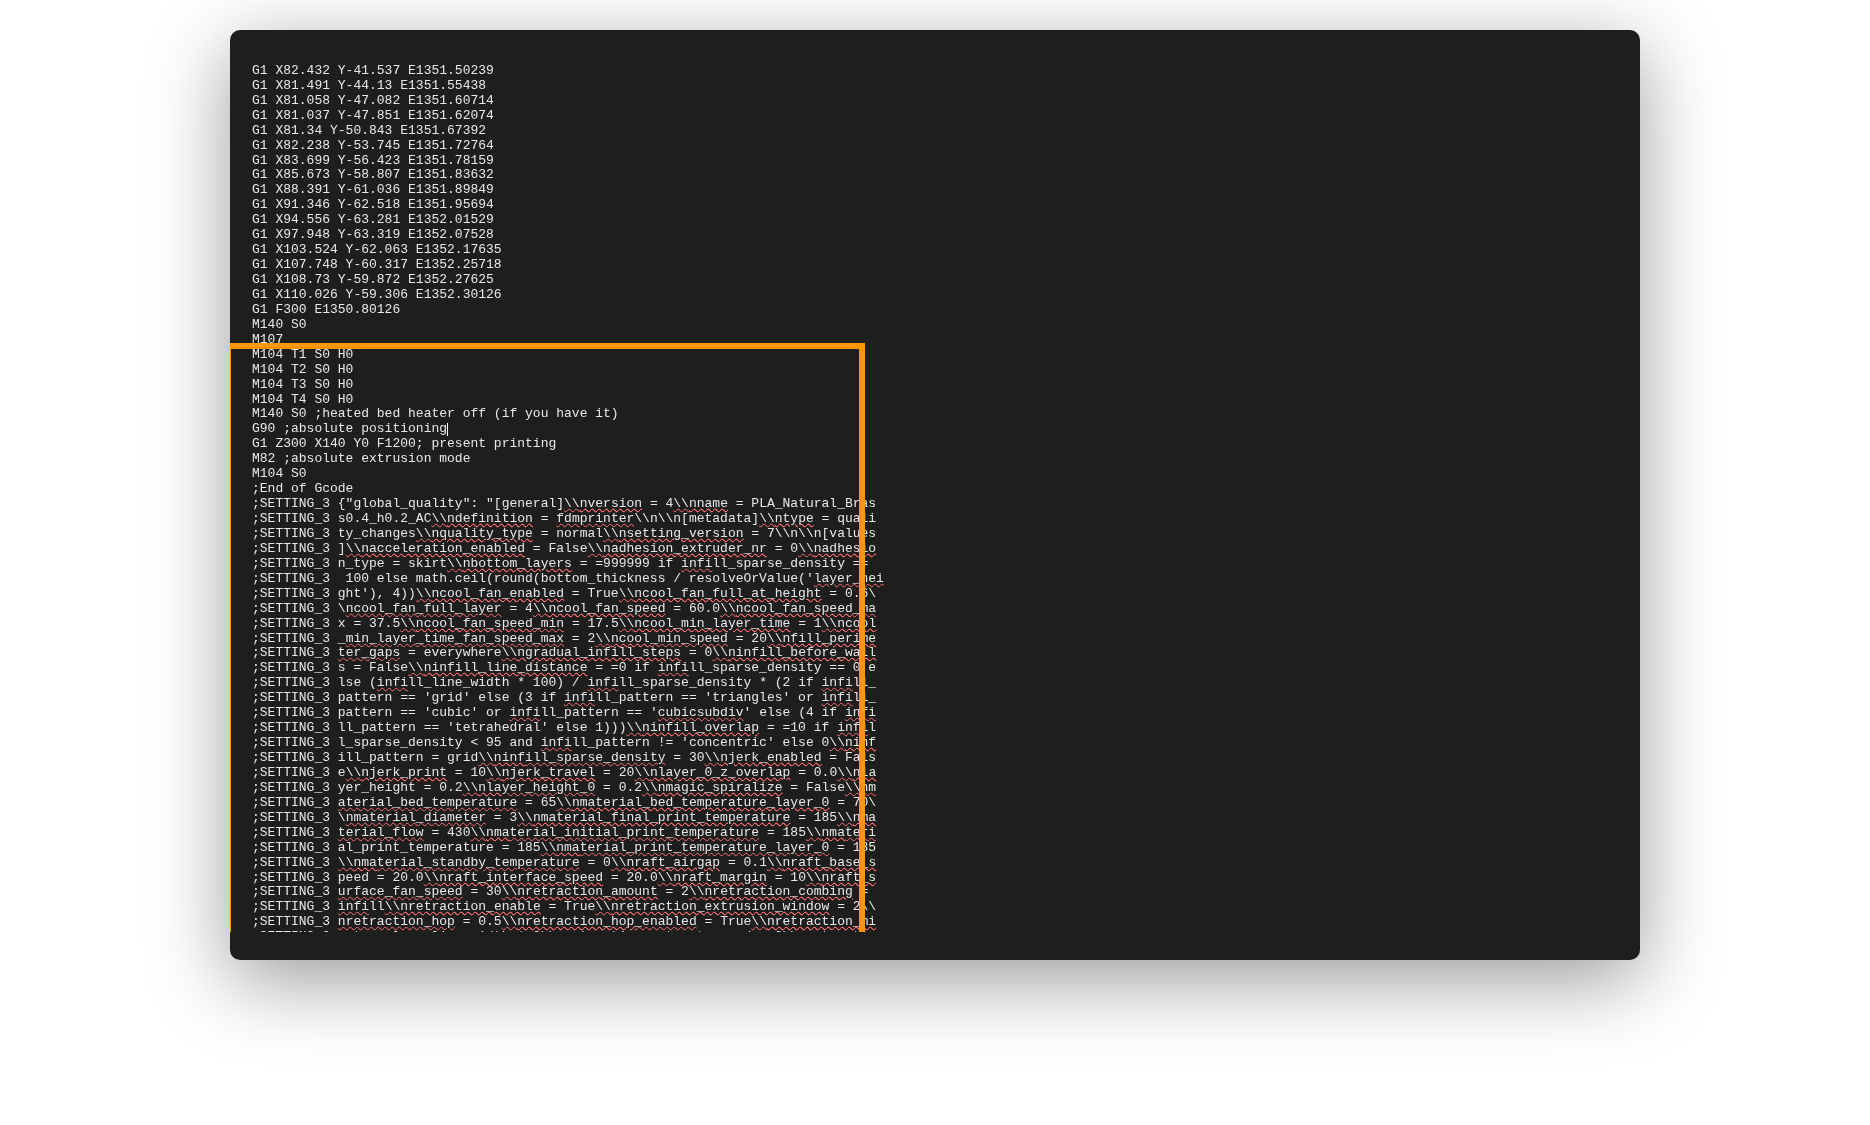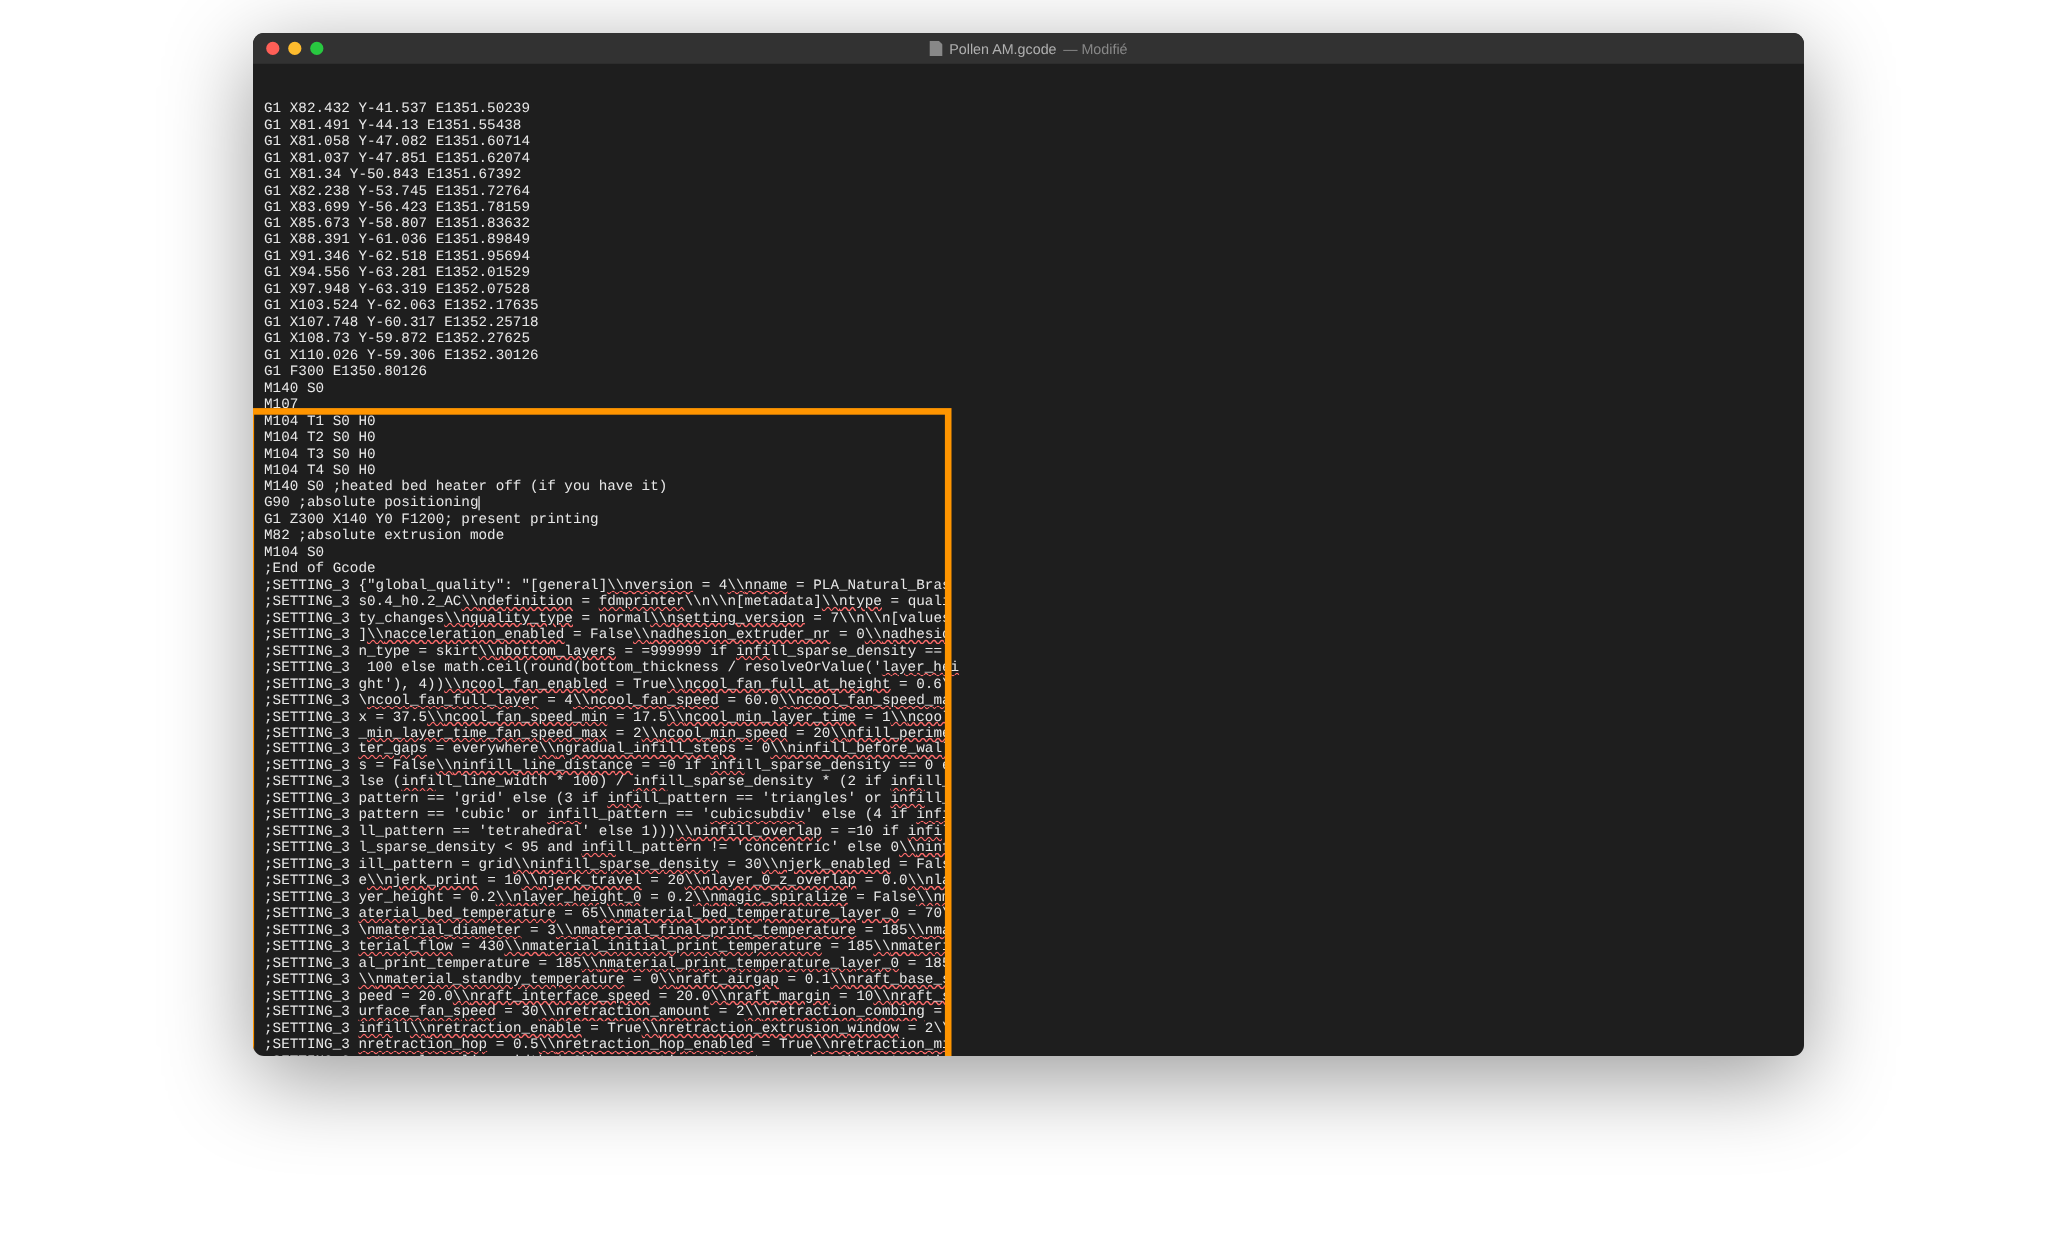--- a/index.html
+++ b/index.html
@@ -89,20 +89,21 @@
       color: #e8e8e8;
       font-family: "SF Mono", Monaco, "Courier New", monospace;
       white-space: pre;
       overflow: hidden;
       position: relative;
       height: calc(100% - 28px);
     }
     
     .code-line {
       display: block;
+      margin-left: 12px;
     }
     
     .underlined {
       text-decoration: underline;
       text-decoration-color: #ff6b6b;
       text-decoration-style: wavy;
       text-decoration-thickness: 1px;
     }
     
     .highlight-box {
@@ -123,32 +124,20 @@
       background: #fff;
       vertical-align: text-bottom;
     }
   </style>
 </head>
 <body>
 
 <div class="window-shadow">
   <div class="window">
 
-    <div class="titlebar">
-      <div class="traffic-lights">
-        <div class="traffic-light red"></div>
-        <div class="traffic-light yellow"></div>
-        <div class="traffic-light green"></div>
-      </div>
-      <div class="title">
-        <span class="doc-icon"></span>
-        <span>Pollen AM.gcode</span>
-        <span class="modified">— Modifié</span>
-      </div>
-    </div>
 
     <div class="editor">
       <div id="code-content"><span class="code-line">G1 X82.432 Y-41.537 E1351.50239</span><span class="code-line">G1 X81.491 Y-44.13 E1351.55438</span><span class="code-line">G1 X81.058 Y-47.082 E1351.60714</span><span class="code-line">G1 X81.037 Y-47.851 E1351.62074</span><span class="code-line">G1 X81.34 Y-50.843 E1351.67392</span><span class="code-line">G1 X82.238 Y-53.745 E1351.72764</span><span class="code-line">G1 X83.699 Y-56.423 E1351.78159</span><span class="code-line">G1 X85.673 Y-58.807 E1351.83632</span><span class="code-line">G1 X88.391 Y-61.036 E1351.89849</span><span class="code-line">G1 X91.346 Y-62.518 E1351.95694</span><span class="code-line">G1 X94.556 Y-63.281 E1352.01529</span><span class="code-line">G1 X97.948 Y-63.319 E1352.07528</span><span class="code-line">G1 X103.524 Y-62.063 E1352.17635</span><span class="code-line">G1 X107.748 Y-60.317 E1352.25718</span><span class="code-line">G1 X108.73 Y-59.872 E1352.27625</span><span class="code-line">G1 X110.026 Y-59.306 E1352.30126</span><span class="code-line"></span><span class="code-line">G1 F300 E1350.80126</span><span class="code-line">M140 S0</span><span class="code-line">M107</span><span class="code-line">M104 T1 S0 H0</span><span class="code-line">M104 T2 S0 H0</span><span class="code-line">M104 T3 S0 H0</span><span class="code-line">M104 T4 S0 H0</span><span class="code-line">M140 S0 ;heated bed heater off (if you have it)</span><span class="code-line">G90 ;absolute positioning<span class="cursor"></span></span><span class="code-line">G1 Z300 X140 Y0 F1200; present printing</span><span class="code-line">M82 ;absolute extrusion mode</span><span class="code-line">M104 S0</span><span class="code-line">;End of Gcode</span><span class="code-line">;SETTING_3 {"global_quality": "[general]<span class="underlined">\\<span class="underlined">nversion</span></span> = 4<span class="underlined">\\<span class="underlined">nname</span></span> = PLA_Natural_Bras</span><span class="code-line">;SETTING_3 s0.4_h0.2_AC<span class="underlined">\\<span class="underlined">ndefinition</span></span> = <span class="underlined">fdmprinter</span>\\n\\n[metadata]<span class="underlined">\\<span class="underlined">ntype</span></span> = quali</span><span class="code-line">;SETTING_3 ty_changes<span class="underlined">\\<span class="underlined">nquality_type</span></span> = normal<span class="underlined">\\<span class="underlined">nsetting_version</span></span> = 7\\n\\n[values</span><span class="code-line">;SETTING_3 ]<span class="underlined">\\<span class="underlined">nacceleration_enabled</span></span> = False<span class="underlined">\\<span class="underlined">nadhesion_extruder_nr</span></span> = 0<span class="underlined">\\<span class="underlined">nadhesio</span></span></span><span class="code-line">;SETTING_3 n_type = skirt<span class="underlined">\\<span class="underlined">nbottom_layers</span></span> = =999999 if <span class="underlined">infi</span>ll_sparse_density ==</span><span class="code-line">;SETTING_3  100 else math.ceil(round(bottom_thickness / resolveOrValue('<span class="underlined">layer_hei</span></span><span class="code-line">;SETTING_3 ght'), 4))<span class="underlined">\\<span class="underlined">ncool_fan_enabled</span></span> = True<span class="underlined">\\<span class="underlined">ncool_fan_full_at_height</span></span> = 0.6\</span><span class="code-line">;SETTING_3 \<span class="underlined">ncool_fan_full_layer</span> = 4<span class="underlined">\\<span class="underlined">ncool_fan_speed</span></span> = 60.0<span class="underlined">\\<span class="underlined">ncool_fan_speed</span>_ma</span></span><span class="code-line">;SETTING_3 x = 37.5<span class="underlined">\\<span class="underlined">ncool_fan_speed</span>_min</span> = 17.5<span class="underlined">\\<span class="underlined">ncool_min_layer_time</span></span> = 1<span class="underlined">\\<span class="underlined">ncool</span></span></span><span class="code-line">;SETTING_3 _<span class="underlined">min_layer_time_fan_speed_max</span> = 2<span class="underlined">\\<span class="underlined">ncool</span>_min_speed</span> = 20<span class="underlined">\\<span class="underlined">nfill_perime</span></span></span><span class="code-line">;SETTING_3 <span class="underlined">ter_gaps</span> = everywhere<span class="underlined">\\<span class="underlined">ngradual_infill_steps</span></span> = 0<span class="underlined">\\<span class="underlined">ninfill_before_wall</span></span></span><span class="code-line">;SETTING_3 s = False<span class="underlined">\\<span class="underlined">ninfill_line_distance</span></span> = =0 if <span class="underlined">infi</span>ll_sparse_density == 0 e</span><span class="code-line">;SETTING_3 lse (<span class="underlined">infi</span>ll_line_width * 100) / <span class="underlined">infi</span>ll_sparse_density * (2 if <span class="underlined">infi</span>ll_</span><span class="code-line">;SETTING_3 pattern == 'grid' else (3 if <span class="underlined">infi</span>ll_pattern == 'triangles' or <span class="underlined">infi</span>ll_</span><span class="code-line">;SETTING_3 pattern == 'cubic' or <span class="underlined">infi</span>ll_pattern == '<span class="underlined">cubicsubdiv</span>' else (4 if <span class="underlined">infi</span></span><span class="code-line">;SETTING_3 ll_pattern == 'tetrahedral' else 1)))<span class="underlined">\\<span class="underlined">ninfill_overlap</span></span> = =10 if <span class="underlined">infi</span>l</span><span class="code-line">;SETTING_3 l_sparse_density &lt; 95 and <span class="underlined">infi</span>ll_pattern != 'concentric' else 0<span class="underlined">\\<span class="underlined">ninf</span></span></span><span class="code-line">;SETTING_3 ill_pattern = grid<span class="underlined">\\<span class="underlined">ninf</span>ill_sparse_density</span> = 30<span class="underlined">\\<span class="underlined">njerk_enabled</span></span> = Fals</span><span class="code-line">;SETTING_3 e<span class="underlined">\\<span class="underlined">njerk_print</span></span> = 10<span class="underlined">\\<span class="underlined">njerk_travel</span></span> = 20<span class="underlined">\\<span class="underlined">nlayer_0_z_overlap</span></span> = 0.0<span class="underlined">\\<span class="underlined">nla</span></span></span><span class="code-line">;SETTING_3 yer_height = 0.2<span class="underlined">\\<span class="underlined">nla</span>yer_height_0</span> = 0.2<span class="underlined">\\<span class="underlined">nmagic_spiralize</span></span> = False<span class="underlined">\\nm</span></span><span class="code-line">;SETTING_3 <span class="underlined">aterial_bed_temperature</span> = 65<span class="underlined">\\<span class="underlined">nmaterial_bed_temperature_layer_0</span></span> = 70\</span><span class="code-line">;SETTING_3 \<span class="underlined">nmaterial_diameter</span> = 3<span class="underlined">\\<span class="underlined">nmaterial_final_print_temperature</span></span> = 185<span class="underlined">\\<span class="underlined">nma</span></span></span><span class="code-line">;SETTING_3 <span class="underlined">terial_flow</span> = 430<span class="underlined">\\<span class="underlined">nma</span>terial_initial_print_temperature</span> = 185<span class="underlined">\\<span class="underlined">nma</span>teri</span></span><span class="code-line">;SETTING_3 al_print_temperature = 185<span class="underlined">\\<span class="underlined">nma</span>terial_print_temperature_layer_0</span> = 185</span><span class="code-line">;SETTING_3 <span class="underlined">\\<span class="underlined">nma</span>terial_standby_temperature</span> = 0<span class="underlined">\\<span class="underlined">nraft_airgap</span></span> = 0.1<span class="underlined">\\<span class="underlined">nraft_base_s</span></span></span><span class="code-line">;SETTING_3 peed = 20.0<span class="underlined">\\<span class="underlined">nraft_interface_speed</span></span> = 20.0<span class="underlined">\\<span class="underlined">nraft_margin</span></span> = 10<span class="underlined">\\<span class="underlined">nraft_s</span></span></span><span class="code-line">;SETTING_3 <span class="underlined">urface_fan_speed</span> = 30<span class="underlined">\\<span class="underlined">nretraction_amount</span></span> = 2<span class="underlined">\\<span class="underlined">nretraction_combing</span></span> =</span><span class="code-line">;SETTING_3 <span class="underlined">infi</span>ll<span class="underlined">\\<span class="underlined">nretraction_enable</span></span> = True<span class="underlined">\\<span class="underlined">nretraction_extrusion_window</span></span> = 2\\</span><span class="code-line">;SETTING_3 <span class="underlined">nretraction_hop</span> = 0.5<span class="underlined">\\<span class="underlined">nretraction_hop</span>_enabled</span> = True<span class="underlined">\\<span class="underlined">nretraction_mi</span></span></span><span class="code-line">;SETTING_3 n_travel = =line_width * 2<span class="underlined">\\<span class="underlined">nretraction_retract_speed</span></span> = 2<span class="underlined">\\<span class="underlined">nretractio</span></span></span></div>
       <div class="highlight-box"></div>
     </div>
 
   </div>
 </div>
 
 </body></html>

